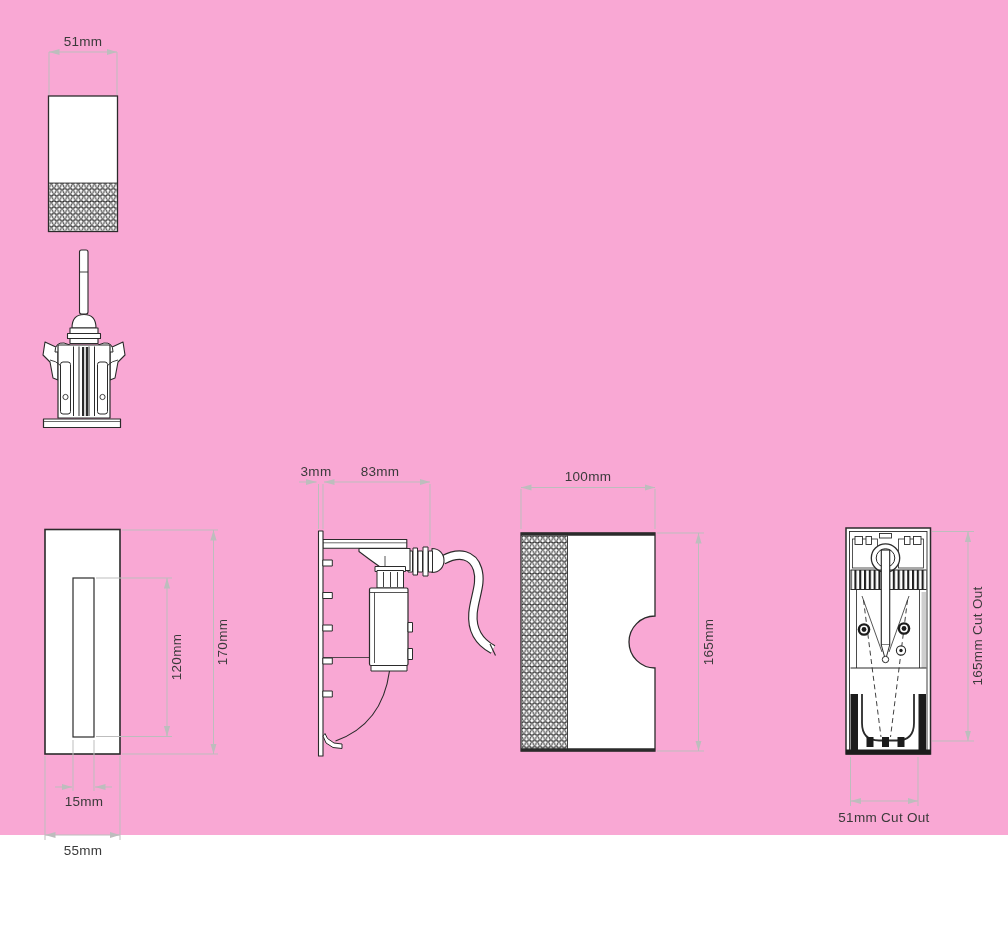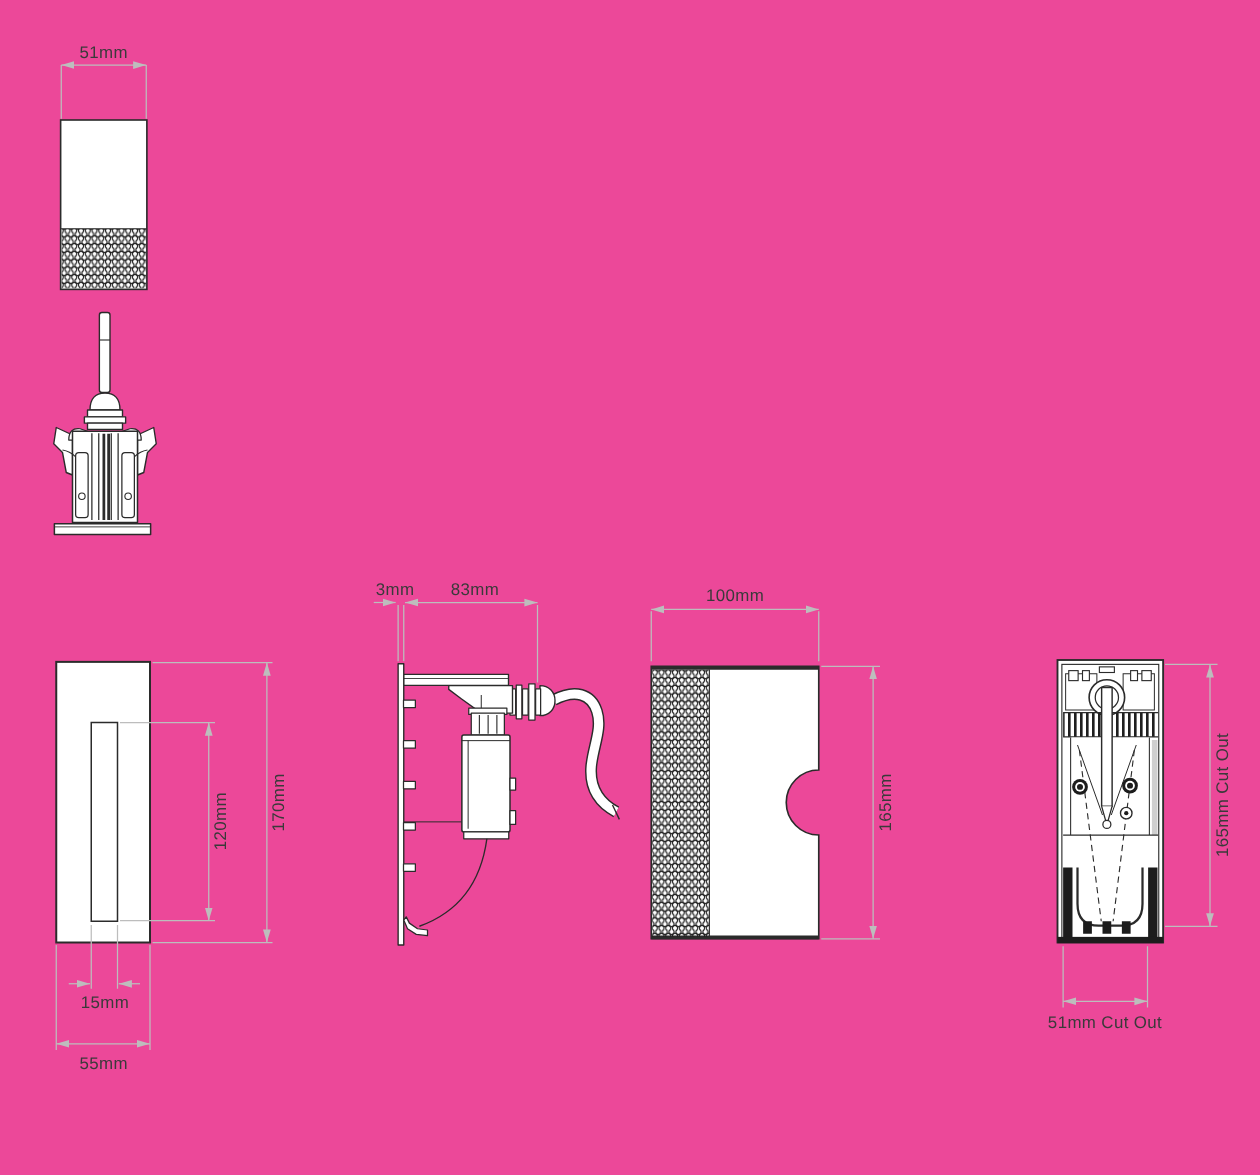--- a/index.html
+++ b/index.html
@@ -7,22 +7,22 @@
     padding: 0;
     background: #ffffff;
     width: 1008px;
     height: 940px;
     overflow: hidden;
     font-family: "Liberation Sans", sans-serif;
   }
   .sheet {
     position: relative;
     width: 1008px;
-    height: 940px;
-    background: #ec4899;
+    height: 835px;
+    background: #f9a8d4;
   }
   svg { display: block; }
   .lbl {
     font-family: "Liberation Sans", sans-serif;
     font-size: 13.5px;
     fill: #3a3a3a;
     letter-spacing: 0.3px;
   }
   .obj  { stroke: #2b2b2b; fill: none; }
   .objf { stroke: #2b2b2b; fill: #ffffff; }

